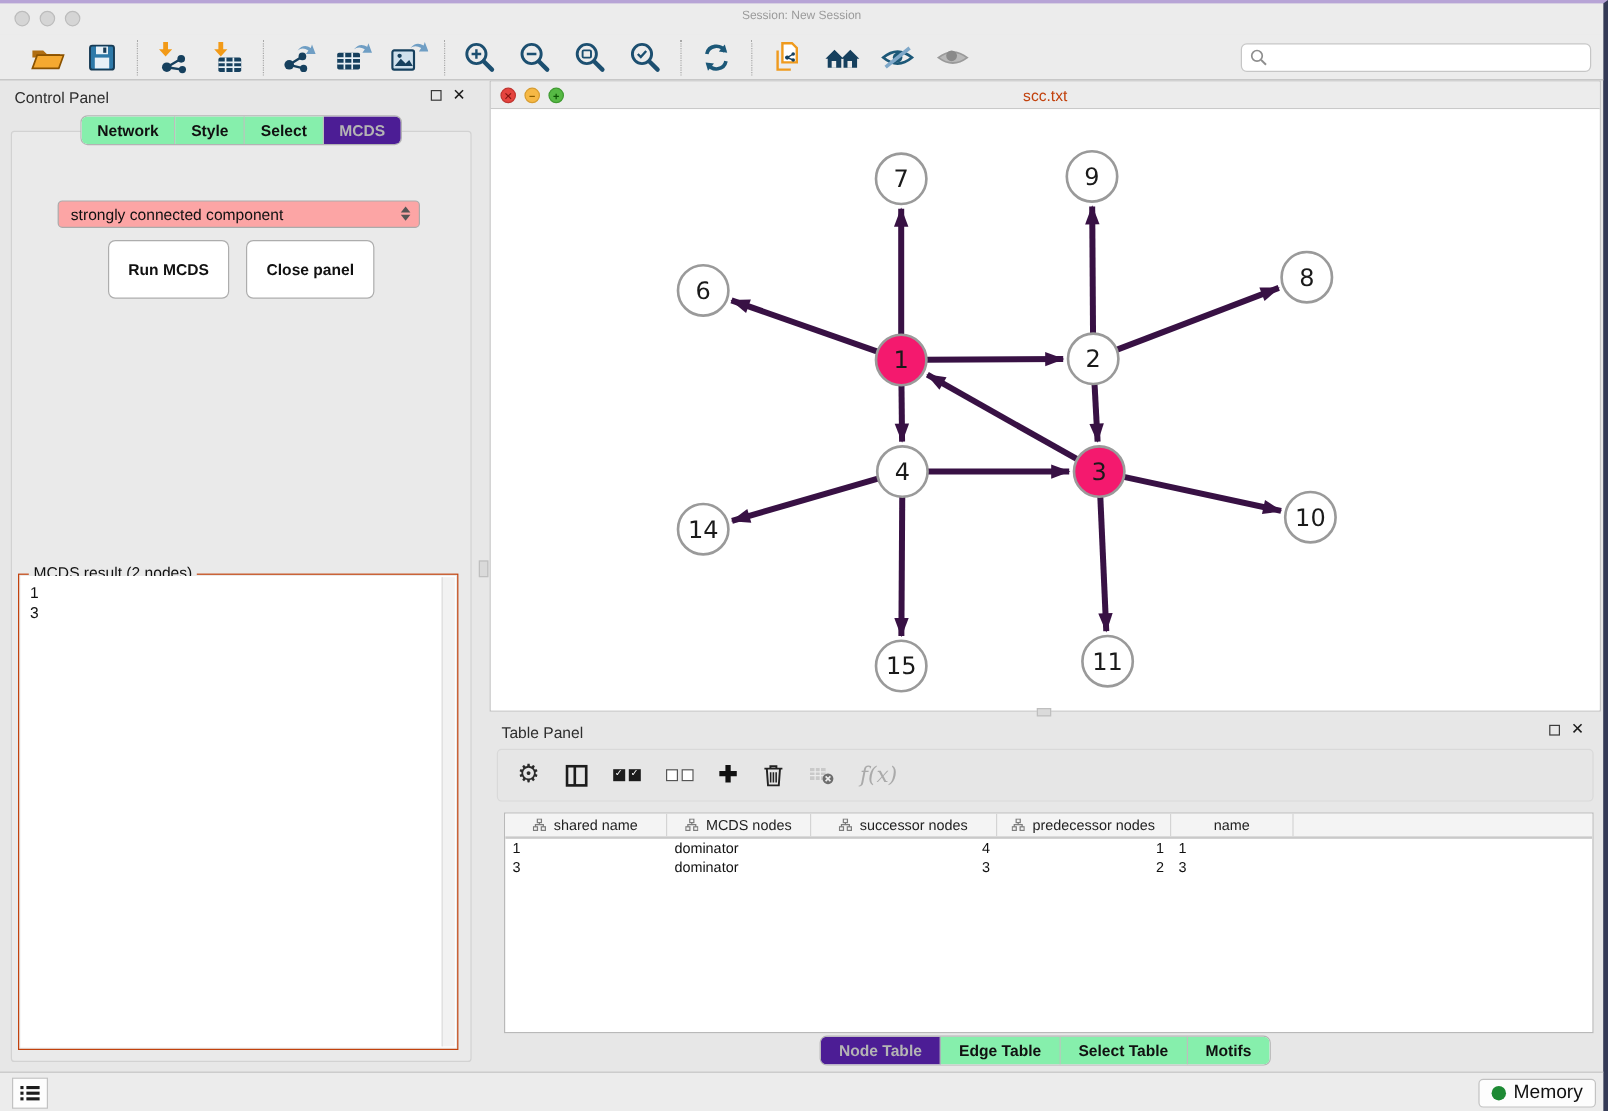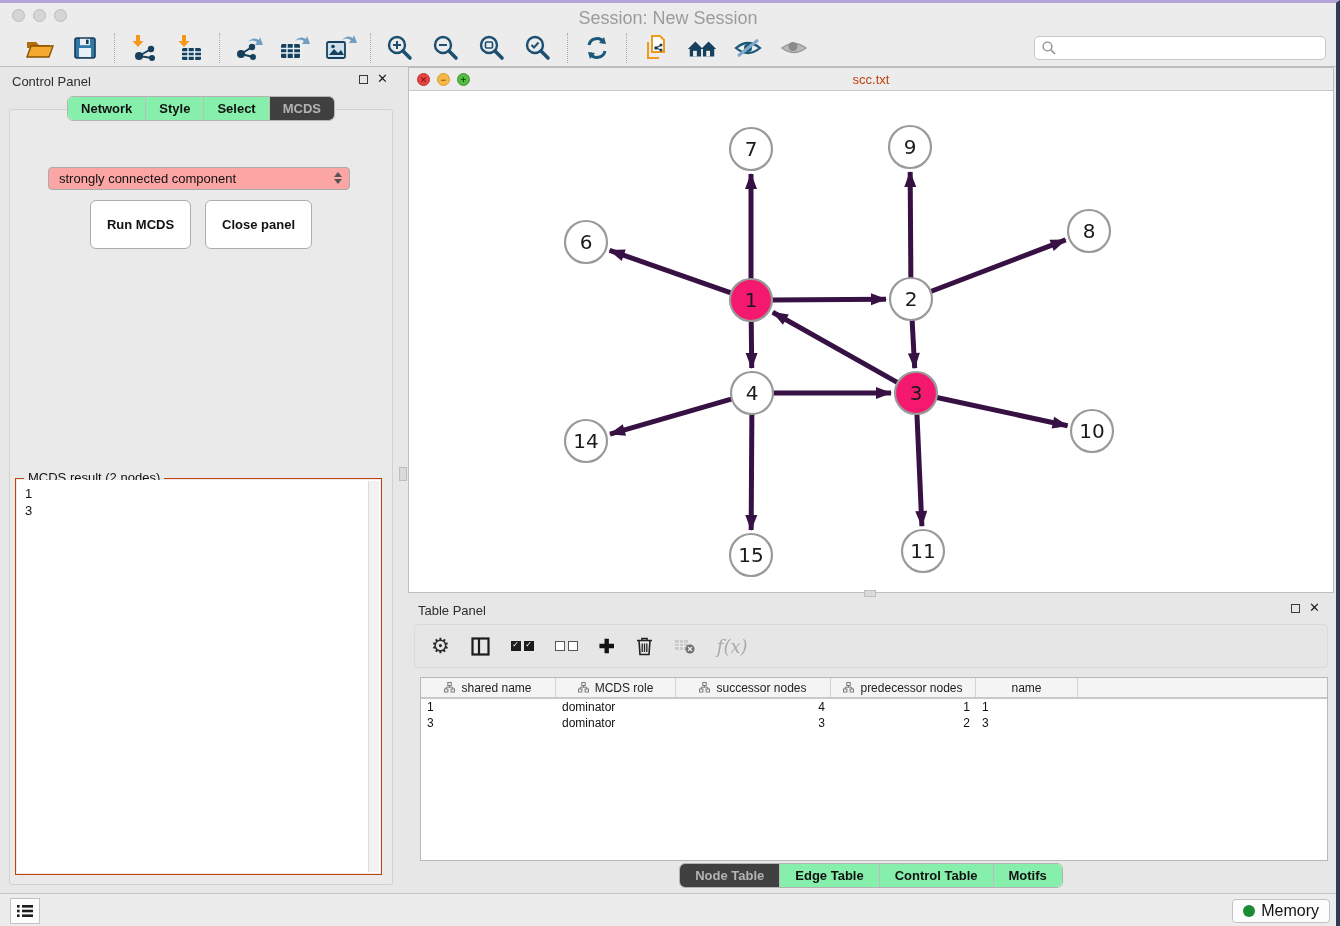--- a/index.html
+++ b/index.html
@@ -6,21 +6,21 @@
   html,body { width:1340px; height:926px; }
   body { font-family:"Liberation Sans","DejaVu Sans",sans-serif; background:#e7e7e7; overflow:hidden; }
 
   .app { position:relative; width:1340px; height:926px; background:#e7e7e7;
          border-top:3px solid #b7a4d6; border-right:4px solid #343a56; }
 
   
   .titlebar { position:absolute; top:0; left:0; right:0; height:26px; background:#ececec; }
   .traffic { position:absolute; left:12px; top:6px; display:flex; gap:8px; }
   .traffic span { width:13px; height:13px; border-radius:50%; background:#d5d5d5; border:1px solid #bcbcbc; }
-  .app-title { position:absolute; left:0; right:0; top:5px; text-align:center; font-size:18px; color:#9b9b9b; }
+  .app-title { position:absolute; left:0; right:0; top:5px; text-align:center; font-size:10px; color:#9b9b9b; }
 
   
   .toolbar { position:absolute; top:26px; left:0; right:0; height:38px; background:#ececec;
              border-bottom:1px solid #bdbdbd; display:flex; align-items:center; padding-left:10px; }
   .tb-group { display:flex; align-items:center; gap:14px; padding:0 13px; }
   .tb-sep { width:1px; height:30px; border-left:1px dotted #a8a8a8; }
   .tb-btn { background:none; border:none; width:32px; height:30px; display:flex; align-items:center;
             justify-content:center; cursor:pointer; padding:0; }
   .search-wrap { position:absolute; right:10px; top:7px; width:292px; height:24px; background:#fff;
                  border:1px solid #c6c6c6; border-radius:5px; display:flex; align-items:center; padding-left:6px; }
@@ -33,21 +33,21 @@
   .float-box { width:9px; height:9px; border:1.6px solid #3a3a3a; display:inline-block; }
   .close-x { font-size:13px; font-weight:bold; color:#1a1a1a; line-height:10px; }
 
   
   .control-panel { position:absolute; left:2px; top:66px; width:398px; height:820px;text-decoration:underline; }
   .cp-tabs { position:absolute; top:27px; left:0; right:0; display:flex; justify-content:center; z-index:2; }
   .seg { display:flex; border:1px solid #b3b3b3; border-radius:6px; overflow:hidden; background:#fff; }
   .seg .tab { padding:4px 13px; font-size:13px; font-weight:600; color:#111; background:#86efac;
               border-right:1px solid #bdbdbd; cursor:pointer; white-space:nowrap; }
   .seg .tab:last-child { border-right:none; }
-  .seg .tab.active { background:#404040; color:#b4b4b4; }
+  .seg .tab.active { background:#4c1d95; color:#b4b4b4; }
   .cp-body { position:absolute; left:7px; right:7px; top:40px; bottom:4px; background:#eaeaea;
              border:1px solid #d2d2d2; border-radius:3px; }
   .opt-label { position:absolute; top:34px; left:0; right:0; text-align:center; font-size:13px; font-weight:600; color:#111; }
   .dropdown { position:absolute; top:57px; left:38px; right:42px; height:23px; background:#fca5a5;
               border:1px solid #ababab; border-radius:4px; display:flex; align-items:center;
               padding:0 20px 0 10px; font-size:13px; color:#111; cursor:pointer; }
   .dd-arrows { position:absolute; right:7px; top:4px; display:flex; flex-direction:column; gap:2px; }
   .dd-arrows i { width:0; height:0; border-left:4px solid transparent; border-right:4px solid transparent; }
   .dd-up { border-bottom:5px solid #555; }
   .dd-down { border-top:5px solid #555; }
@@ -443,21 +443,21 @@
           </svg>
           <span>shared name</span>
         </div>
         <div class="th c1">
           <svg class="icon" width="11" height="11" viewBox="0 0 11 11">
             <rect x="3.8" y="0.5" width="3.4" height="3" fill="none" stroke="#7c7c7c"></rect>
             <rect x="0.5" y="7" width="3.4" height="3" fill="none" stroke="#7c7c7c"></rect>
             <rect x="7.1" y="7" width="3.4" height="3" fill="none" stroke="#7c7c7c"></rect>
             <path d="M5.5 3.5 V5.2 M2.2 7 V5.2 H8.8 V7" fill="none" stroke="#7c7c7c"></path>
           </svg>
-          <span>MCDS role</span>
+          <span>MCDS nodes</span>
         </div>
         <div class="th c2">
           <svg class="icon" width="11" height="11" viewBox="0 0 11 11">
             <rect x="3.8" y="0.5" width="3.4" height="3" fill="none" stroke="#7c7c7c"></rect>
             <rect x="0.5" y="7" width="3.4" height="3" fill="none" stroke="#7c7c7c"></rect>
             <rect x="7.1" y="7" width="3.4" height="3" fill="none" stroke="#7c7c7c"></rect>
             <path d="M5.5 3.5 V5.2 M2.2 7 V5.2 H8.8 V7" fill="none" stroke="#7c7c7c"></path>
           </svg>
           <span>successor nodes</span>
         </div>
@@ -487,21 +487,21 @@
         <div class="td c2 num">3</div>
         <div class="td c3 num">2</div>
         <div class="td c4">3</div>
       </div>
     </div>
 
     <div class="tp-tabs">
       <div class="seg">
         <span class="tab active">Node Table</span>
         <span class="tab">Edge Table</span>
-        <span class="tab">Control Table</span>
+        <span class="tab">Select Table</span>
         <span class="tab">Motifs</span>
       </div>
     </div>
   </div>
 
   <div class="statusbar">
     <button class="list-btn">
       <svg class="icon" width="18" height="14" viewBox="0 0 18 14">
         <rect x="1" y="1" width="2.6" height="2.6" fill="#1c1c1c"></rect>
           <rect x="6" y="1" width="11" height="2.6" fill="#1c1c1c"></rect>

